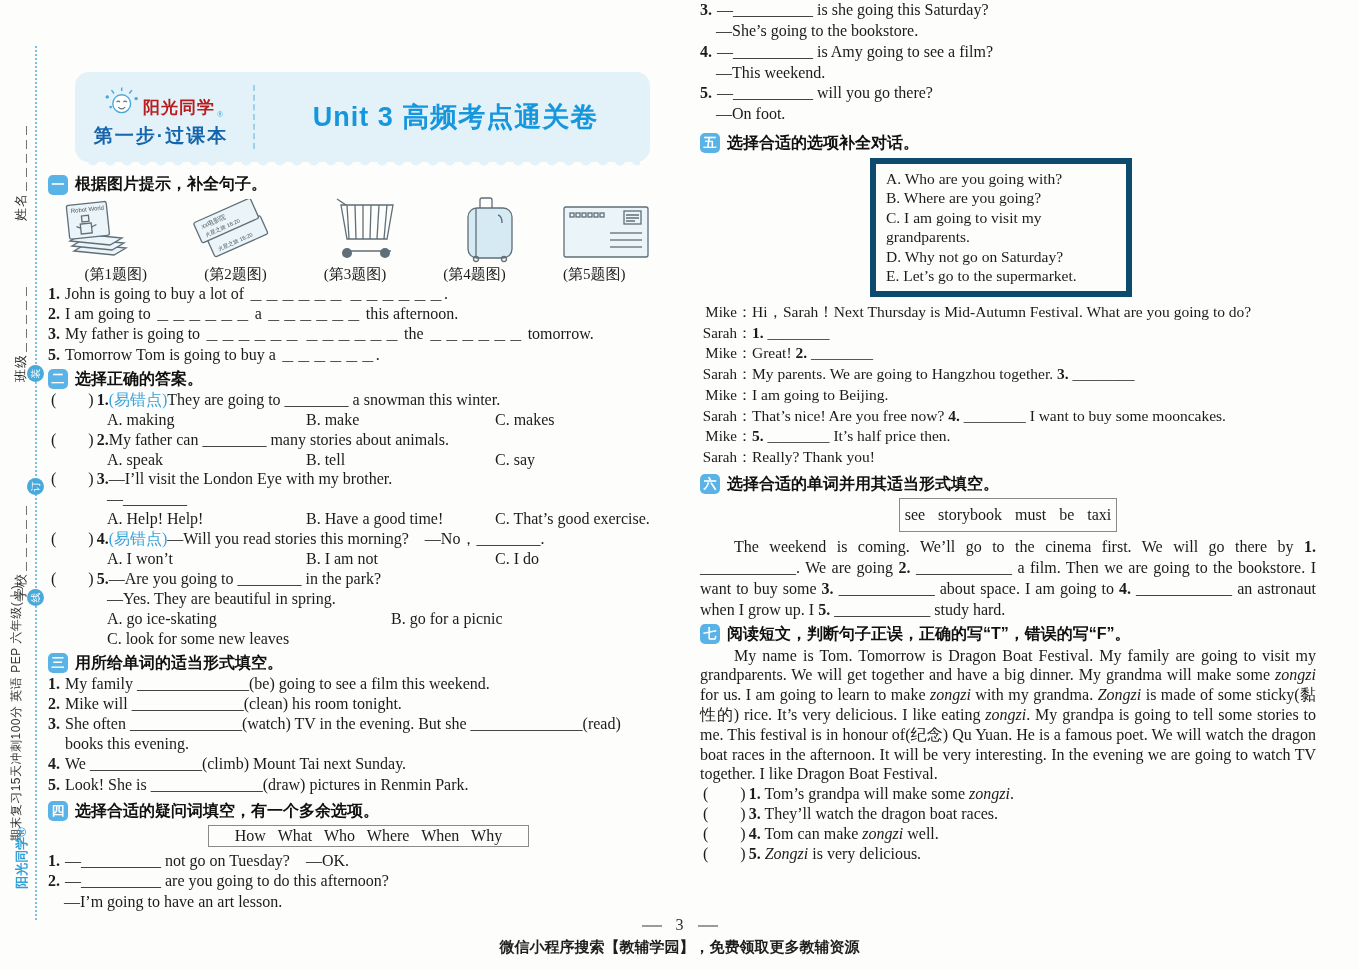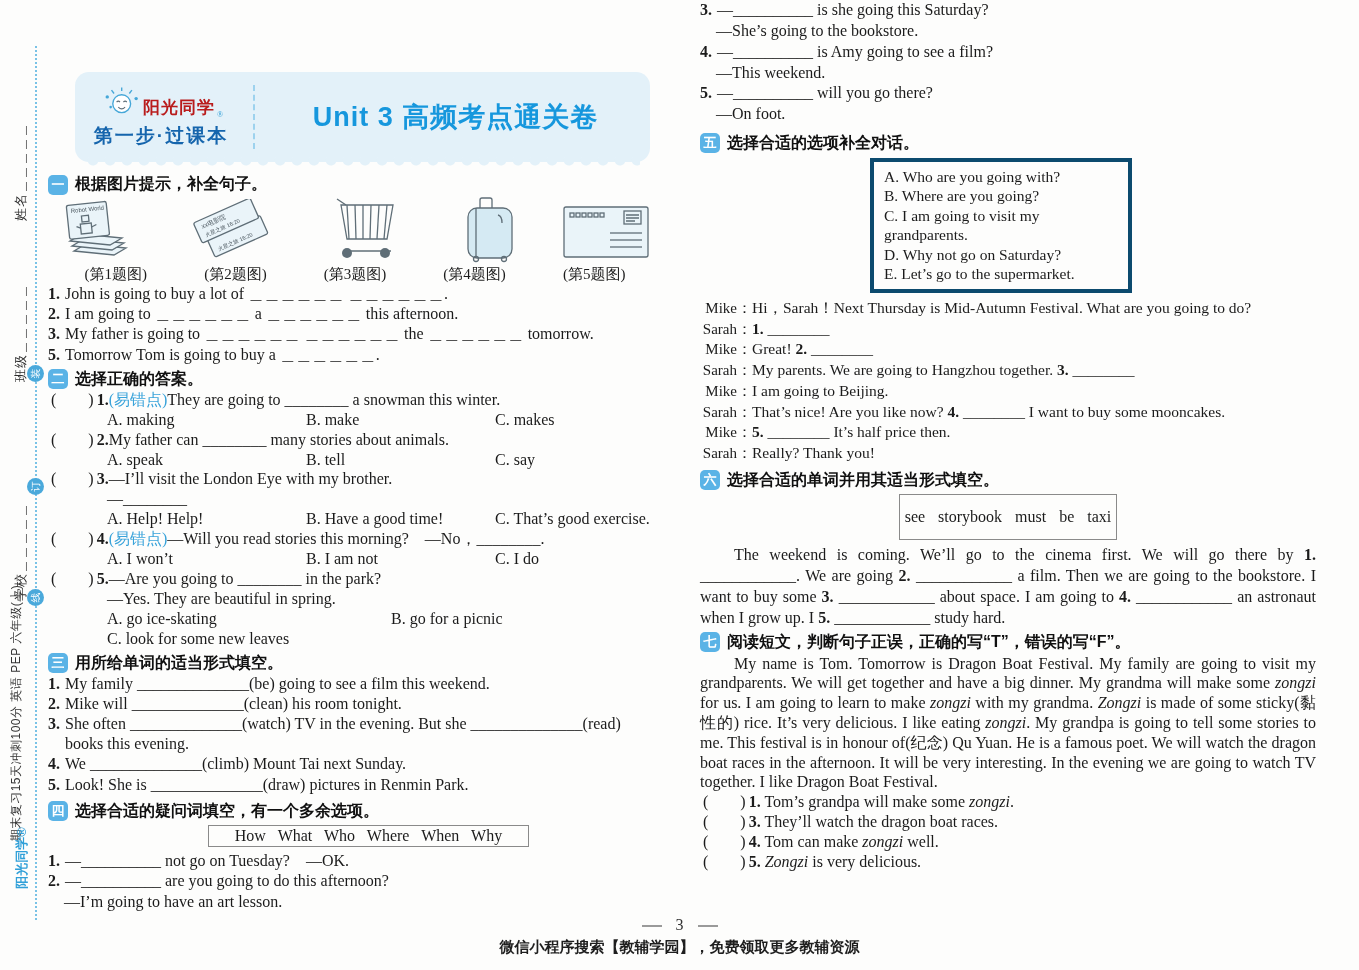--- a/index.html
+++ b/index.html
@@ -66,23 +66,23 @@
   .mc { line-height:19.9px; padding-left:3px; }
   .mc .paren { margin-right:3px; }
   .tag { color:#39a3da; }
   .opts { display:flex; padding-left:59px; line-height:19.9px; }
   .oa { width:199px; } .ob { width:189px; } .oa2 { width:284px; }
   .cont { padding-left:59px; line-height:19.9px; }
   .ans { padding-left:16px; line-height:21.3px; }
 
   .word-box { border:1px solid #8a8a8a; text-align:center; font-size:16px; }
   .box4 { margin:3px 0 4px 160px; width:321px; word-spacing:8px; padding:1px 0; }
-  .box6 { margin:3px auto 4px auto; width:218px; word-spacing:9px; padding:13px 0; }
-
-  .choice-box { margin:4px 0 5px 170px; width:262px; border:4px solid #0c4a6e;
+  .box6 { margin:3px auto 4px auto; width:218px; word-spacing:9px; padding:7px 0; }
+
+  .choice-box { margin:4px 0 5px 170px; width:262px; border:6px solid #0c4a6e;
                 padding:5px 10px; font-size:15.5px; line-height:19.6px; }
 
   .dlg { font-size:15.5px; line-height:20.7px; }
   .spk { display:inline-block; width:52px; text-align:right; font-size:15px; }
 
   .passage { text-align:justify; text-indent:34px; font-size:16px; }
   .p6 { line-height:21px; margin-top:2px; }
   .p7 { line-height:19.8px; margin-top:1px; }
 
   
@@ -296,21 +296,21 @@
     <div>C. I am going to visit my grandparents.</div>
     <div>D. Why not go on Saturday?</div>
     <div>E. Let’s go to the supermarket.</div>
   </div>
 
   <p class="dlg"><span class="spk">Mike：</span><span><span>Hi，Sarah！Next Thursday is Mid-Autumn Festival. What are you going to do?</span></span></p>
   <p class="dlg"><span class="spk">Sarah：</span><span><span style="font-weight: 700;">1.</span><span> ________</span></span></p>
   <p class="dlg"><span class="spk">Mike：</span><span><span>Great! </span><span style="font-weight: 700;">2.</span><span> ________</span></span></p>
   <p class="dlg"><span class="spk">Sarah：</span><span><span>My parents. We are going to Hangzhou together. </span><span style="font-weight: 700;">3.</span><span> ________</span></span></p>
   <p class="dlg"><span class="spk">Mike：</span><span><span>I am going to Beijing.</span></span></p>
-  <p class="dlg"><span class="spk">Sarah：</span><span><span>That’s nice! Are you like now? </span><span style="font-weight: 700;">4.</span><span> ________ I want to buy some mooncakes.</span></span></p>
+  <p class="dlg"><span class="spk">Sarah：</span><span><span>That’s nice! Are you free now? </span><span style="font-weight: 700;">4.</span><span> ________ I want to buy some mooncakes.</span></span></p>
   <p class="dlg"><span class="spk">Mike：</span><span><span style="font-weight: 700;">5.</span><span> ________ It’s half price then.</span></span></p>
   <p class="dlg"><span class="spk">Sarah：</span><span><span>Really? Thank you!</span></span></p>
 
   <div class="sec-head mt6">
     <span class="badge">六</span>
     <span>选择合适的单词并用其适当形式填空。</span>
   </div>
   <div class="word-box box6">see storybook must be taxi</div>
   <p class="passage p6"><span>The weekend is coming. We’ll go to the cinema first. We will go there by </span><span style="font-weight: 700;">1.</span><span> ____________. We are going </span><span style="font-weight: 700;">2.</span><span> ____________ a film. Then we are going to the bookstore. I want to buy some </span><span style="font-weight: 700;">3.</span><span> ____________ about space. I am going to </span><span style="font-weight: 700;">4.</span><span> ____________ an astronaut when I grow up. I </span><span style="font-weight: 700;">5.</span><span> ____________ study hard.</span></p>
 

